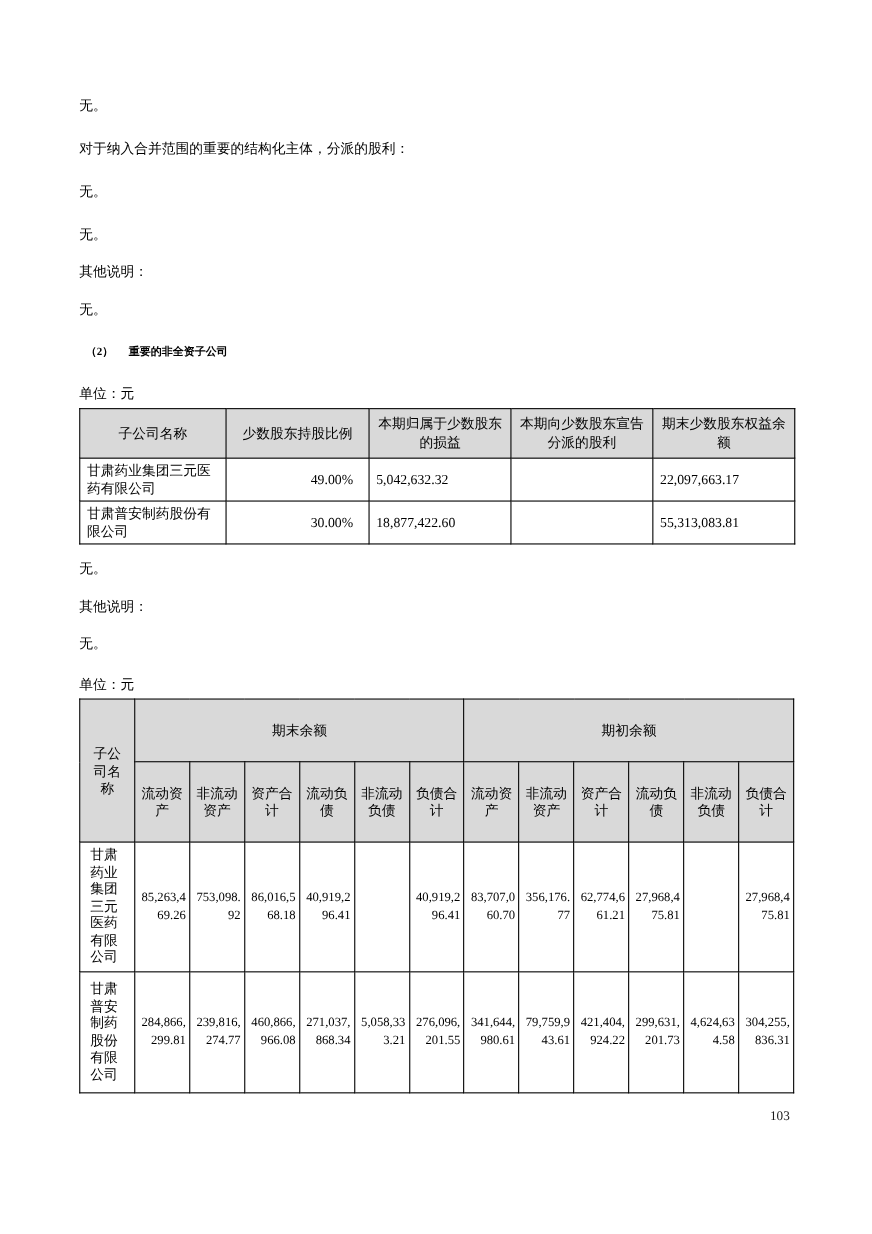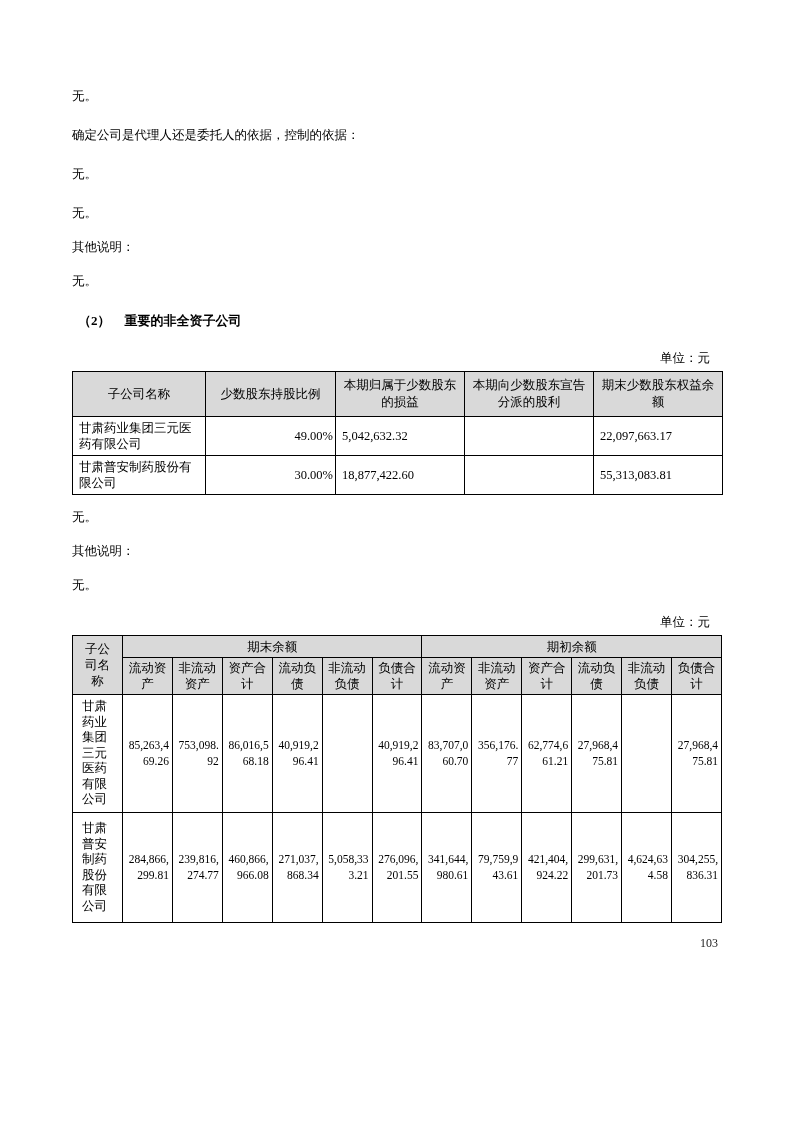--- a/index.html
+++ b/index.html
@@ -15,29 +15,28 @@
   .content { padding: 88px 71px 0 72px; }
 
   .doc-line {
     font-size: 12.5px;
     line-height: 16px;
     margin-bottom: 23px;
   }
   .doc-line.tight { margin-bottom: 18px; }
 
   .sec-heading {
-    font-size: 13px;
+    font-size: 10px;
     font-weight: bold;
     margin: 12px 0 0 6px;
     line-height: 17px;
   }
   .sec-heading .sec-num { margin-right: 14px; }
 
   .unit-label {
-    text-align: right;
     font-size: 12.5px;
     margin: 21px 12px 5px 0;
     line-height: 16px;
   }
 
   table {
     width: 100%;
     border-collapse: collapse;
     table-layout: fixed;
     border: 1.5px solid #000;
@@ -47,25 +46,25 @@
     font-weight: normal;
     vertical-align: middle;
   }
   thead th { background: #d9d9d9; text-align: center; }
 
   
   .t1 thead th { font-size: 12.5px; line-height: 17px; padding: 5px 4px; }
   .t1 td { font-size: 12.5px; line-height: 16px; padding: 3px 6px; }
   .t1 td.tname { text-align: left; }
   .t1 td.tnum  { text-align: left; padding-right: 8px; }
-  .t1 td.tpct  { text-align: right; padding-right: 2px; }
+  .t1 td.tpct  { text-align: right; padding-right: 14px; }
   .t1 tbody tr { height: 37px; }
 
   
-  .t2 thead th { font-size: 12.5px; line-height: 16px; padding: 2px 3px; }
+  .t2 thead th { font-size: 12.5px; line-height: 16px; padding: 20px 3px; }
   .t2 th.corner { padding: 2px 9px; word-break: break-all; }
   .t2 th.grp { height: 22px; }
   .t2 td.name2 {
     font-size: 12.5px; line-height: 15.5px;
     padding: 4px 9px; word-break: break-all; text-align: left;
   }
   .t2 td.val {
     font-size: 11.5px; line-height: 15.5px;
     padding: 14px 3px; text-align: right; word-break: break-all;
   }
@@ -81,21 +80,21 @@
     margin: 13px 4px 0 0;
     color: #1a1a1a;
   }
 </style>
 </head>
 <body>
 
 <div class="content">
 
   <p class="doc-line">无。</p>
-  <p class="doc-line">确定公司是代理人还是委托人的依据，控制的依据：</p>
+  <p class="doc-line">对于纳入合并范围的重要的结构化主体，分派的股利：</p>
   <p class="doc-line">无。</p>
   <p class="doc-line tight">无。</p>
   <p class="doc-line tight">其他说明：</p>
   <p class="doc-line">无。</p>
 
   <div class="sec-heading">
     <span class="sec-num">（2）</span><span>重要的非全资子公司</span>
   </div>
 
   <div class="unit-label">单位：元</div>

